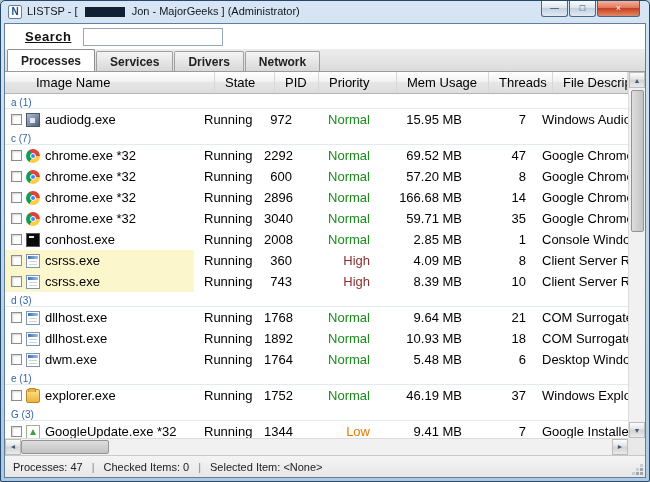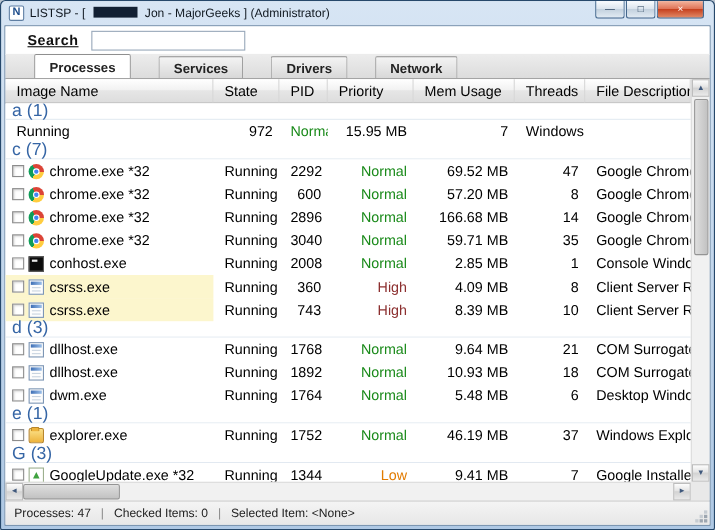--- a/index.html
+++ b/index.html
@@ -72,50 +72,51 @@
   
   .tabstrip {
     height: 22px; background: linear-gradient(#ececec, #dcdcdc);
     border-bottom: 1px solid #9b9b9b;
     display: flex; align-items: flex-end; padding-left: 2px;
   }
   .tab {
     padding: 0 13px; height: 20px; line-height: 20px; font-size: 12px;
     font-weight: bold; color: #222; margin-right: 1px;
     border: 1px solid #a0a0a0; border-bottom: none; border-radius: 2px 2px 0 0;
-    background: linear-gradient(#f4f4f4, #d8d8d8); cursor: default; margin-left: 24px;
+    background: linear-gradient(#f4f4f4, #d8d8d8); cursor: default;
   }
   .tab.active {
     background: #fff; height: 22px; line-height: 22px; position: relative; z-index: 2;
     border-color: #8f8f8f;
   }
   
   .table-area {
     height: 383px; display: grid;
     grid-template-columns: 1fr 17px;
     grid-template-rows: 22px 1fr 17px;
   }
   .thead, .trow { display: grid; grid-template-columns: 189px 60px 44px 78px 92px 64px minmax(0,1fr); }
   .thead {
     grid-column: 1; grid-row: 1;
     background: linear-gradient(#ffffff, #f2f2f2 45%, #e6e6e6 50%, #dddddd);
     border-bottom: 1px solid #b5b5b5;
+    padding-left: 21px;
   }
   .hcell {
     font-size: 13px; color: #000; line-height: 21px; white-space: nowrap;
     overflow: hidden; border-right: 1px solid #d8d8d8; padding: 0 6px 0 10px;
     cursor: default;
   }
   .hcell.right { }
   .tbody { grid-column: 1; grid-row: 2; overflow: hidden; background: #fff; }
   .group-row {
     height: 15px; line-height: 14px; padding-left: 6px;
     border-bottom: 1px solid #e2e9f1; background: #fff;
   }
-  .group-label { font-size: 16px; color: #3565a5; }
+  .group-label { font-size: 10px; color: #3565a5; }
   .trow { height: 21px; line-height: 21px; background: #fff; }
   .cell {
     font-size: 13px; color: #000; white-space: nowrap; overflow: hidden;
     padding: 0 6px 0 10px;
   }
   .cell.right { text-align: right; }
   .cell.c0 { display: flex; align-items: center; padding: 0; }
   .checkbox {
     width: 11px; height: 11px; flex: 0 0 auto; margin-left: 6px;
     border: 1px solid #8c8c8c; background: #fff;
@@ -222,20 +223,25 @@
           <div class="hcell">State</div>
           <div class="hcell right">PID</div>
           <div class="hcell right">Priority</div>
           <div class="hcell right">Mem Usage</div>
           <div class="hcell right">Threads</div>
           <div class="hcell">File Description</div>
         </div>
       <div class="tbody">
           <div class="group-row"><span class="group-label">a (1)</span></div>
           <div class="trow">
+            <div class="cell c0">
+              <span class="checkbox"></span>
+              <span class="ricon i-audio"></span>
+              <span class="pname">audiodg.exe</span>
+            </div>
             <div class="cell">Running</div>
             <div class="cell right">972</div>
             <div class="cell right" style="color: rgb(26, 138, 26);">Normal</div>
             <div class="cell right">15.95 MB</div>
             <div class="cell right">7</div>
             <div class="cell">Windows Audio</div>
           </div>
           <div class="group-row"><span class="group-label">c (7)</span></div>
           <div class="trow">
             <div class="cell c0">

